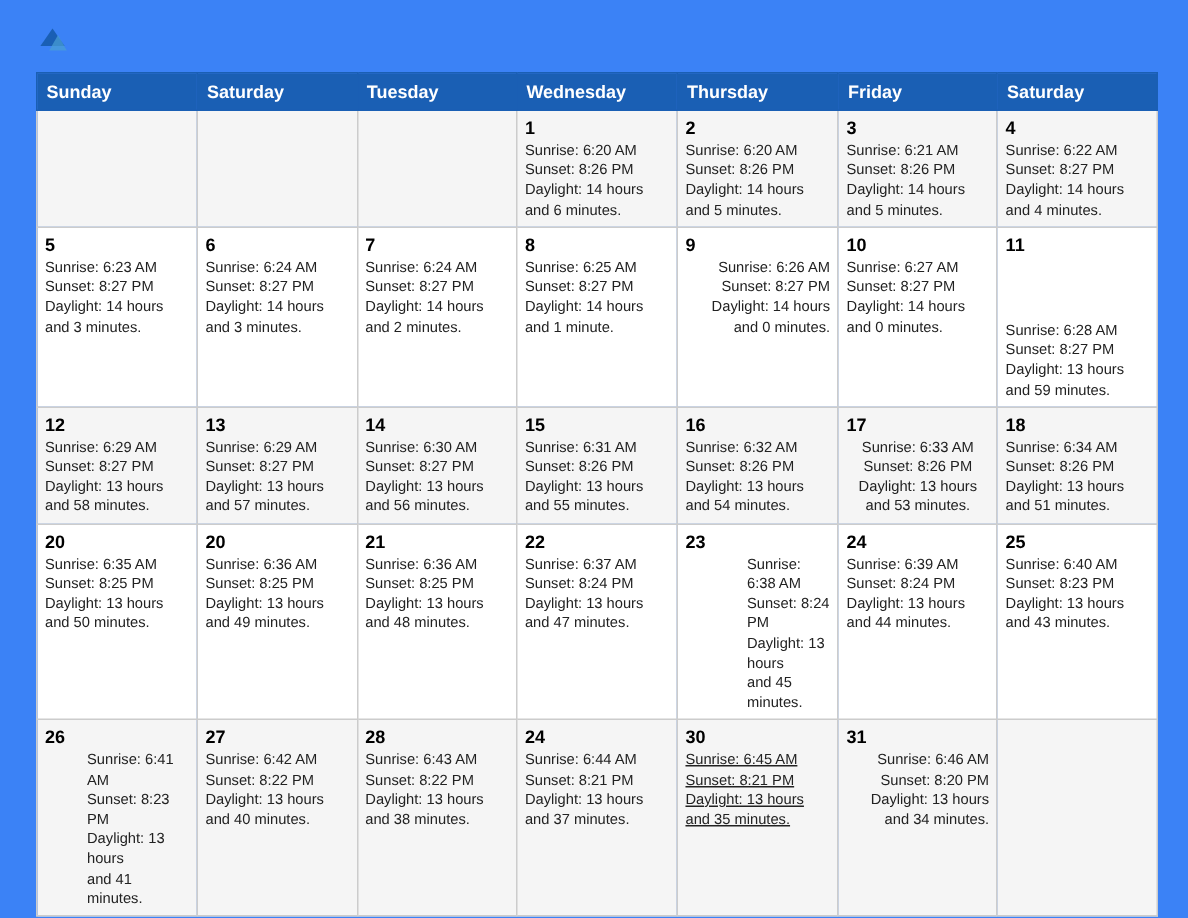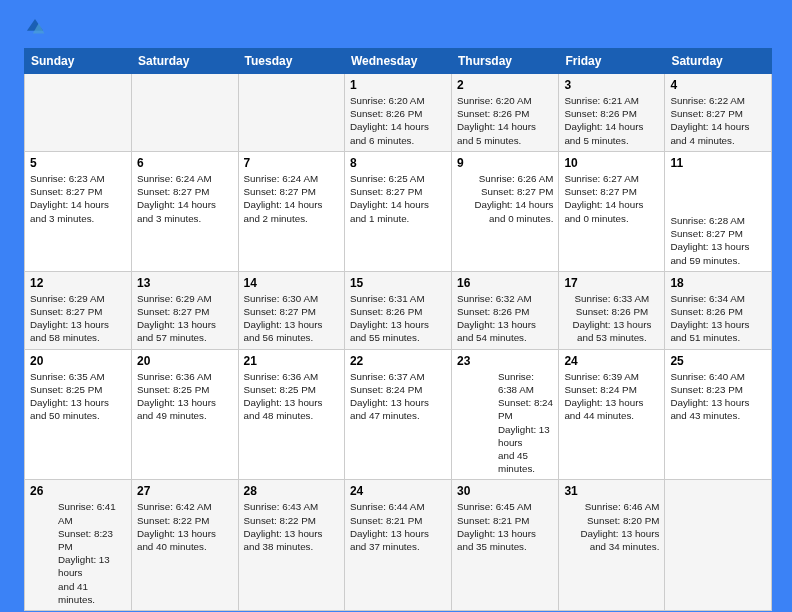--- a/index.html
+++ b/index.html
@@ -348,21 +348,21 @@
           </td>
           <td>
             <span class="day-number">24</span>
             <div class="day-info" style="white-space: pre-line;">Sunrise: 6:44 AM
 Sunset: 8:21 PM
 Daylight: 13 hours
 and 37 minutes.</div>
           </td>
           <td>
             <span class="day-number">30</span>
-            <div class="day-info" style="white-space: pre-line;">Sunrise: 6:45 AM
+            <div class="day-info" style="white-space: pre-line; text-decoration: underline;">Sunrise: 6:45 AM
 Sunset: 8:21 PM
 Daylight: 13 hours
 and 35 minutes.</div>
           </td>
           <td>
             <span class="day-number">31</span>
             <div class="day-info" style="white-space: pre-line; text-align: right;">Sunrise: 6:46 AM
 Sunset: 8:20 PM
 Daylight: 13 hours
 and 34 minutes.</div>

